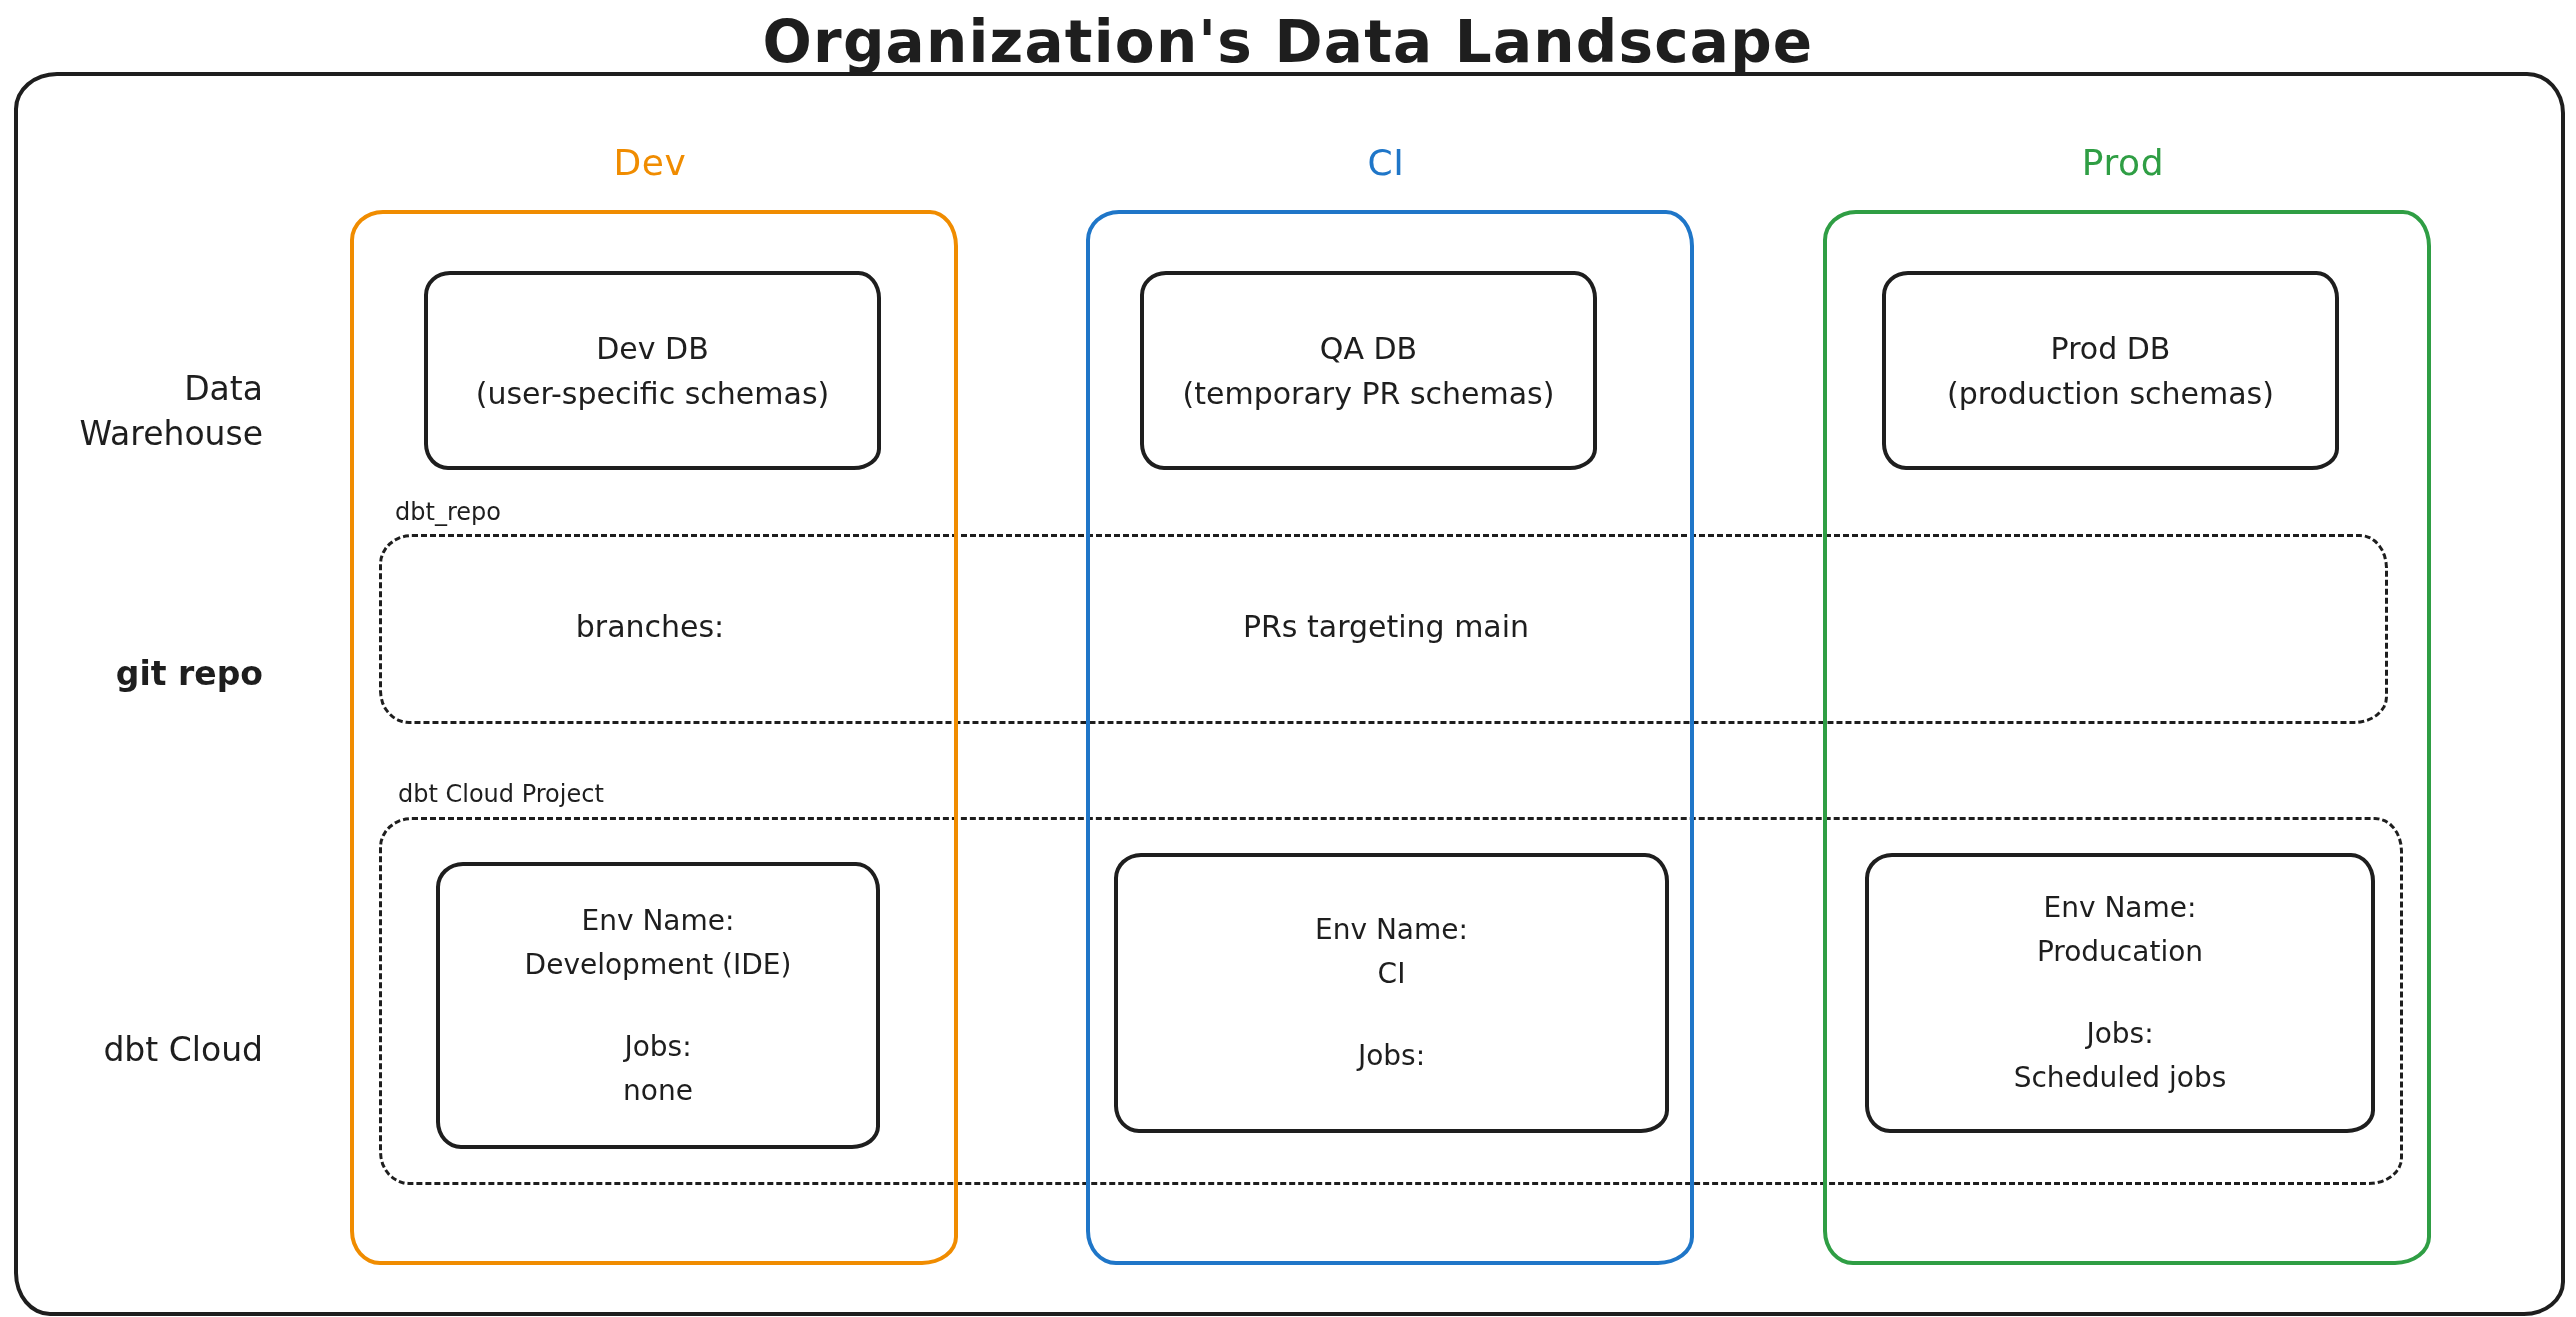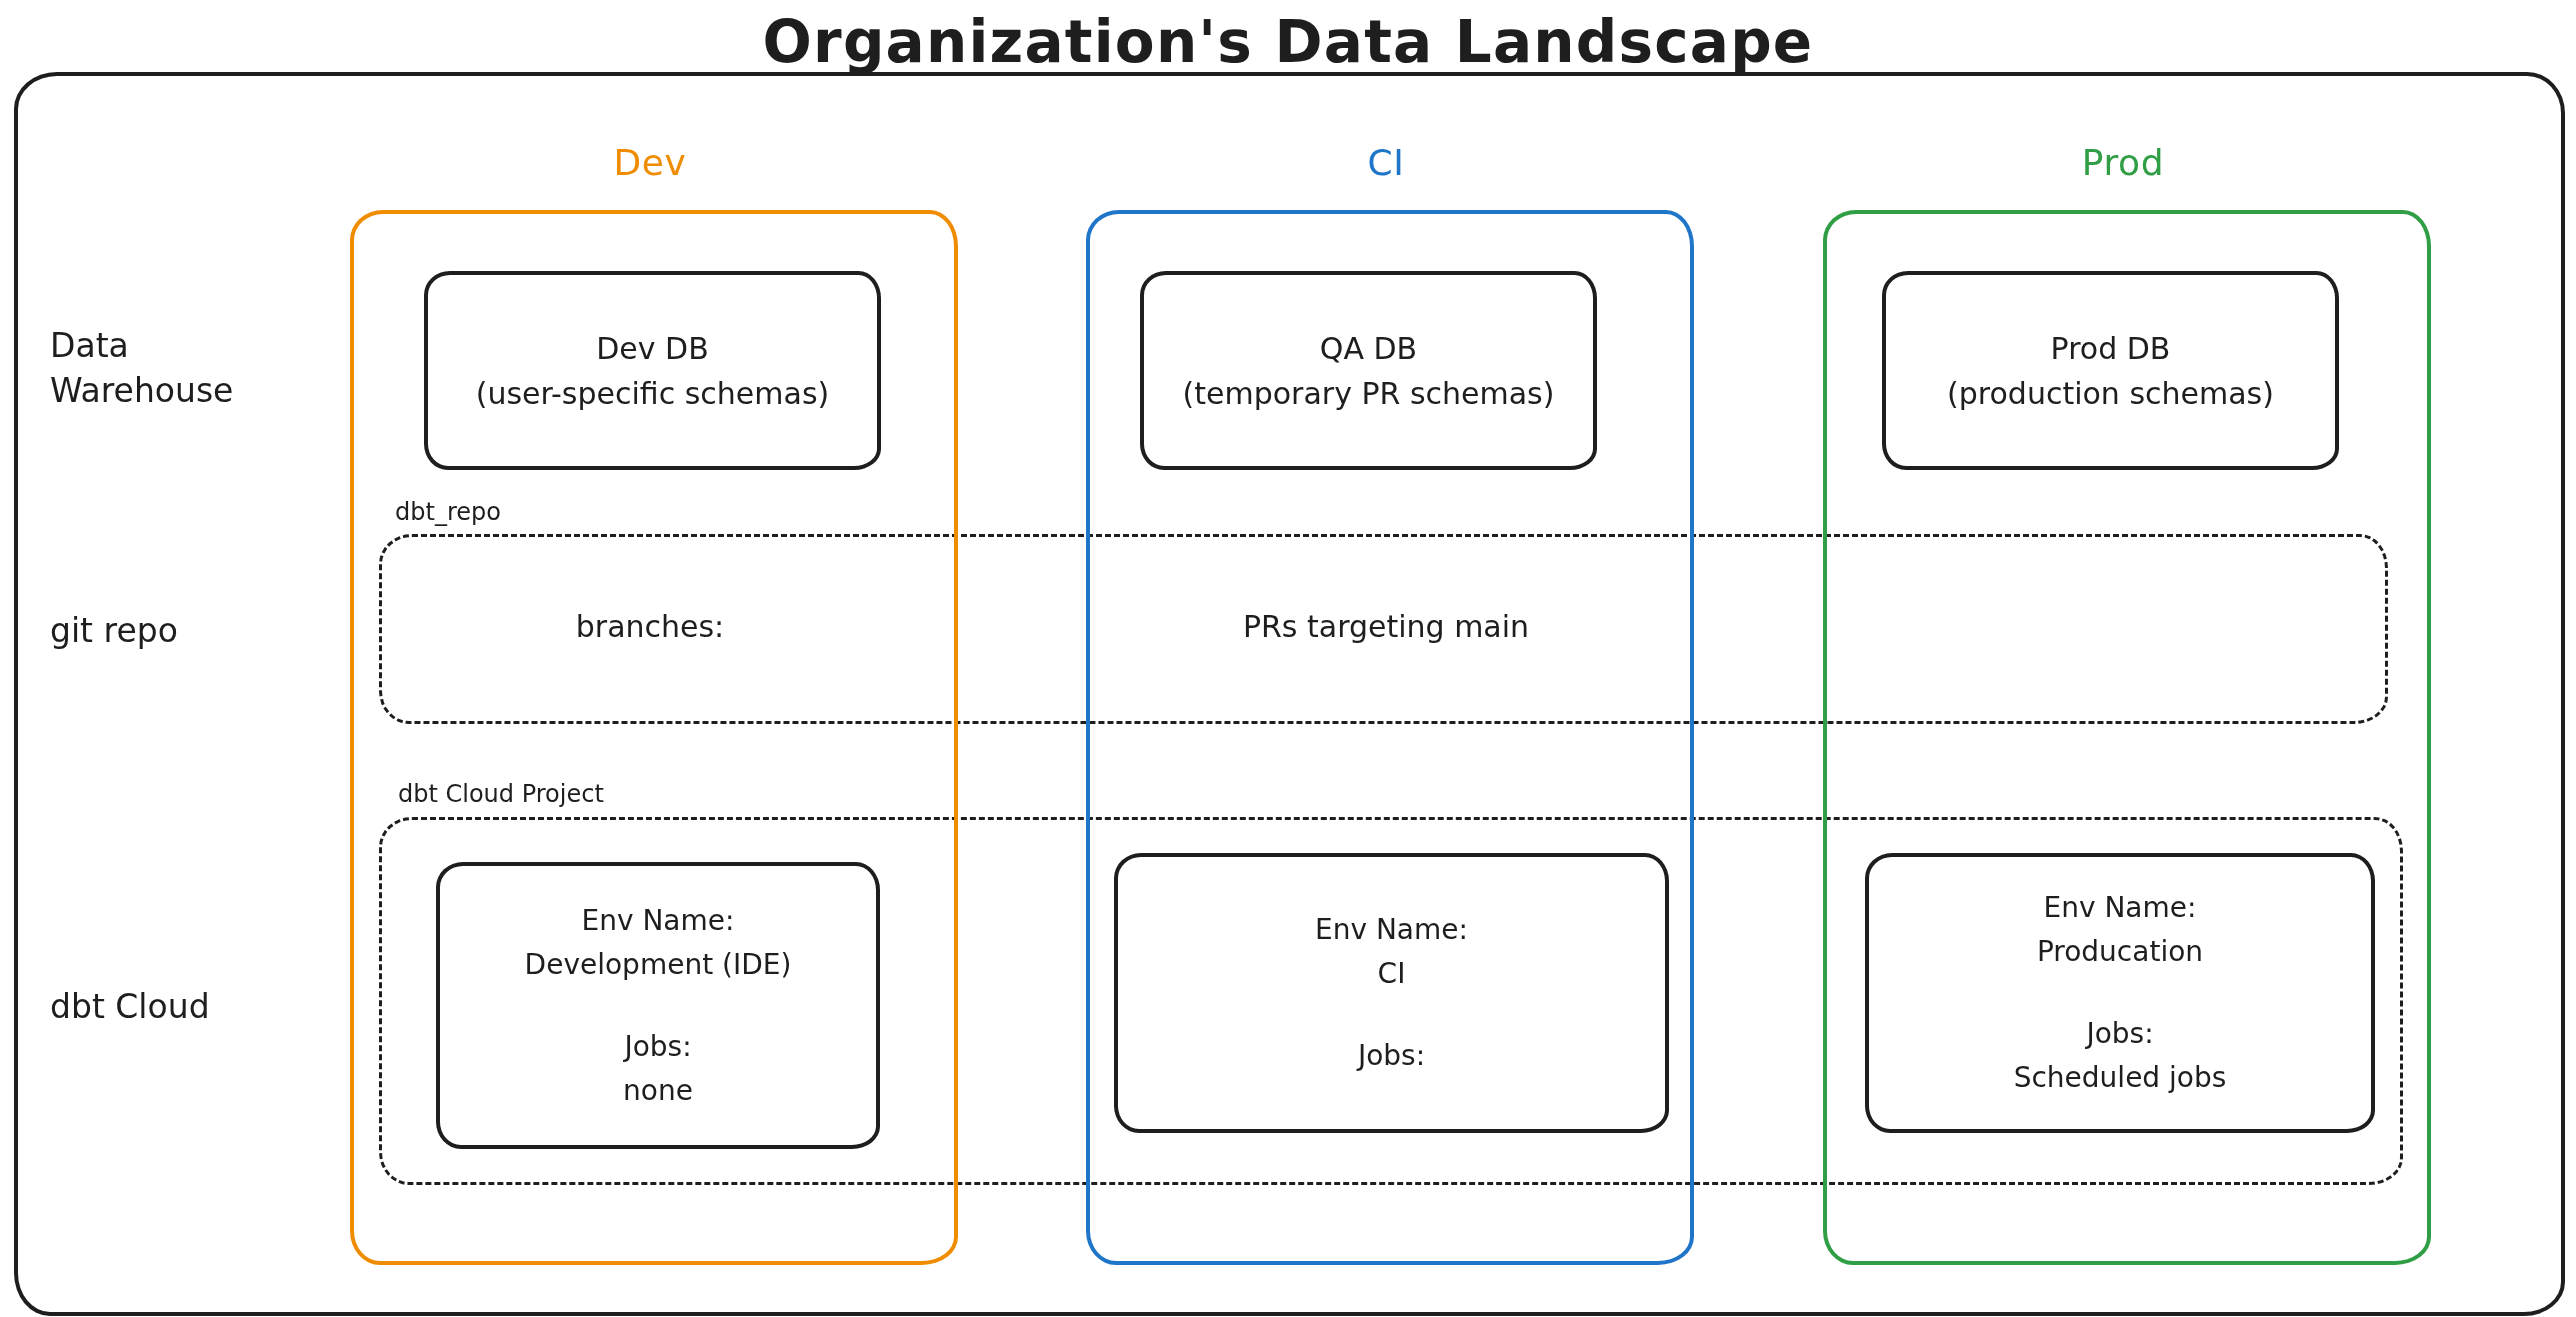--- a/index.html
+++ b/index.html
@@ -23,24 +23,24 @@
   .frame.prod{left:1823px;border-color:var(--color-prod);}
 
   
   .col-header{position:absolute;top:142px;width:600px;text-align:center;
               font-size:36px;letter-spacing:0.6px;z-index:5;}
   .col-header.dev{left:350px;color:var(--color-dev);}
   .col-header.ci{left:1086px;color:var(--color-ci);}
   .col-header.prod{left:1823px;color:var(--color-prod);}
 
   
-  .row-label{position:absolute;left:50px;width:213px;text-align:left;
-             font-size:33px;line-height:45px;z-index:5;}
+  .row-label{position:absolute;left:50px;width:213px;text-align:right;
+             font-size:33px;line-height:45px;z-index:5;margin-top:43px;}
   .row-label.warehouse{top:323px;}
-  .row-label.git{top:608px;}
+  .row-label.git{top:608px;font-weight:bold;}
   .row-label.cloud{top:984px;}
 
   
   .db-box{position:absolute;top:271px;height:191px;width:449px;z-index:4;
           border:4.1px solid var(--color-stroke);
           border-radius:26px 22.5px 27px 24px / 24px 27px 21px 26px;
           display:flex;flex-direction:column;align-items:center;justify-content:center;
           font-size:30px;line-height:45px;background:transparent;}
   .db-box.dev{left:424px;}
   .db-box.ci{left:1140px;}

